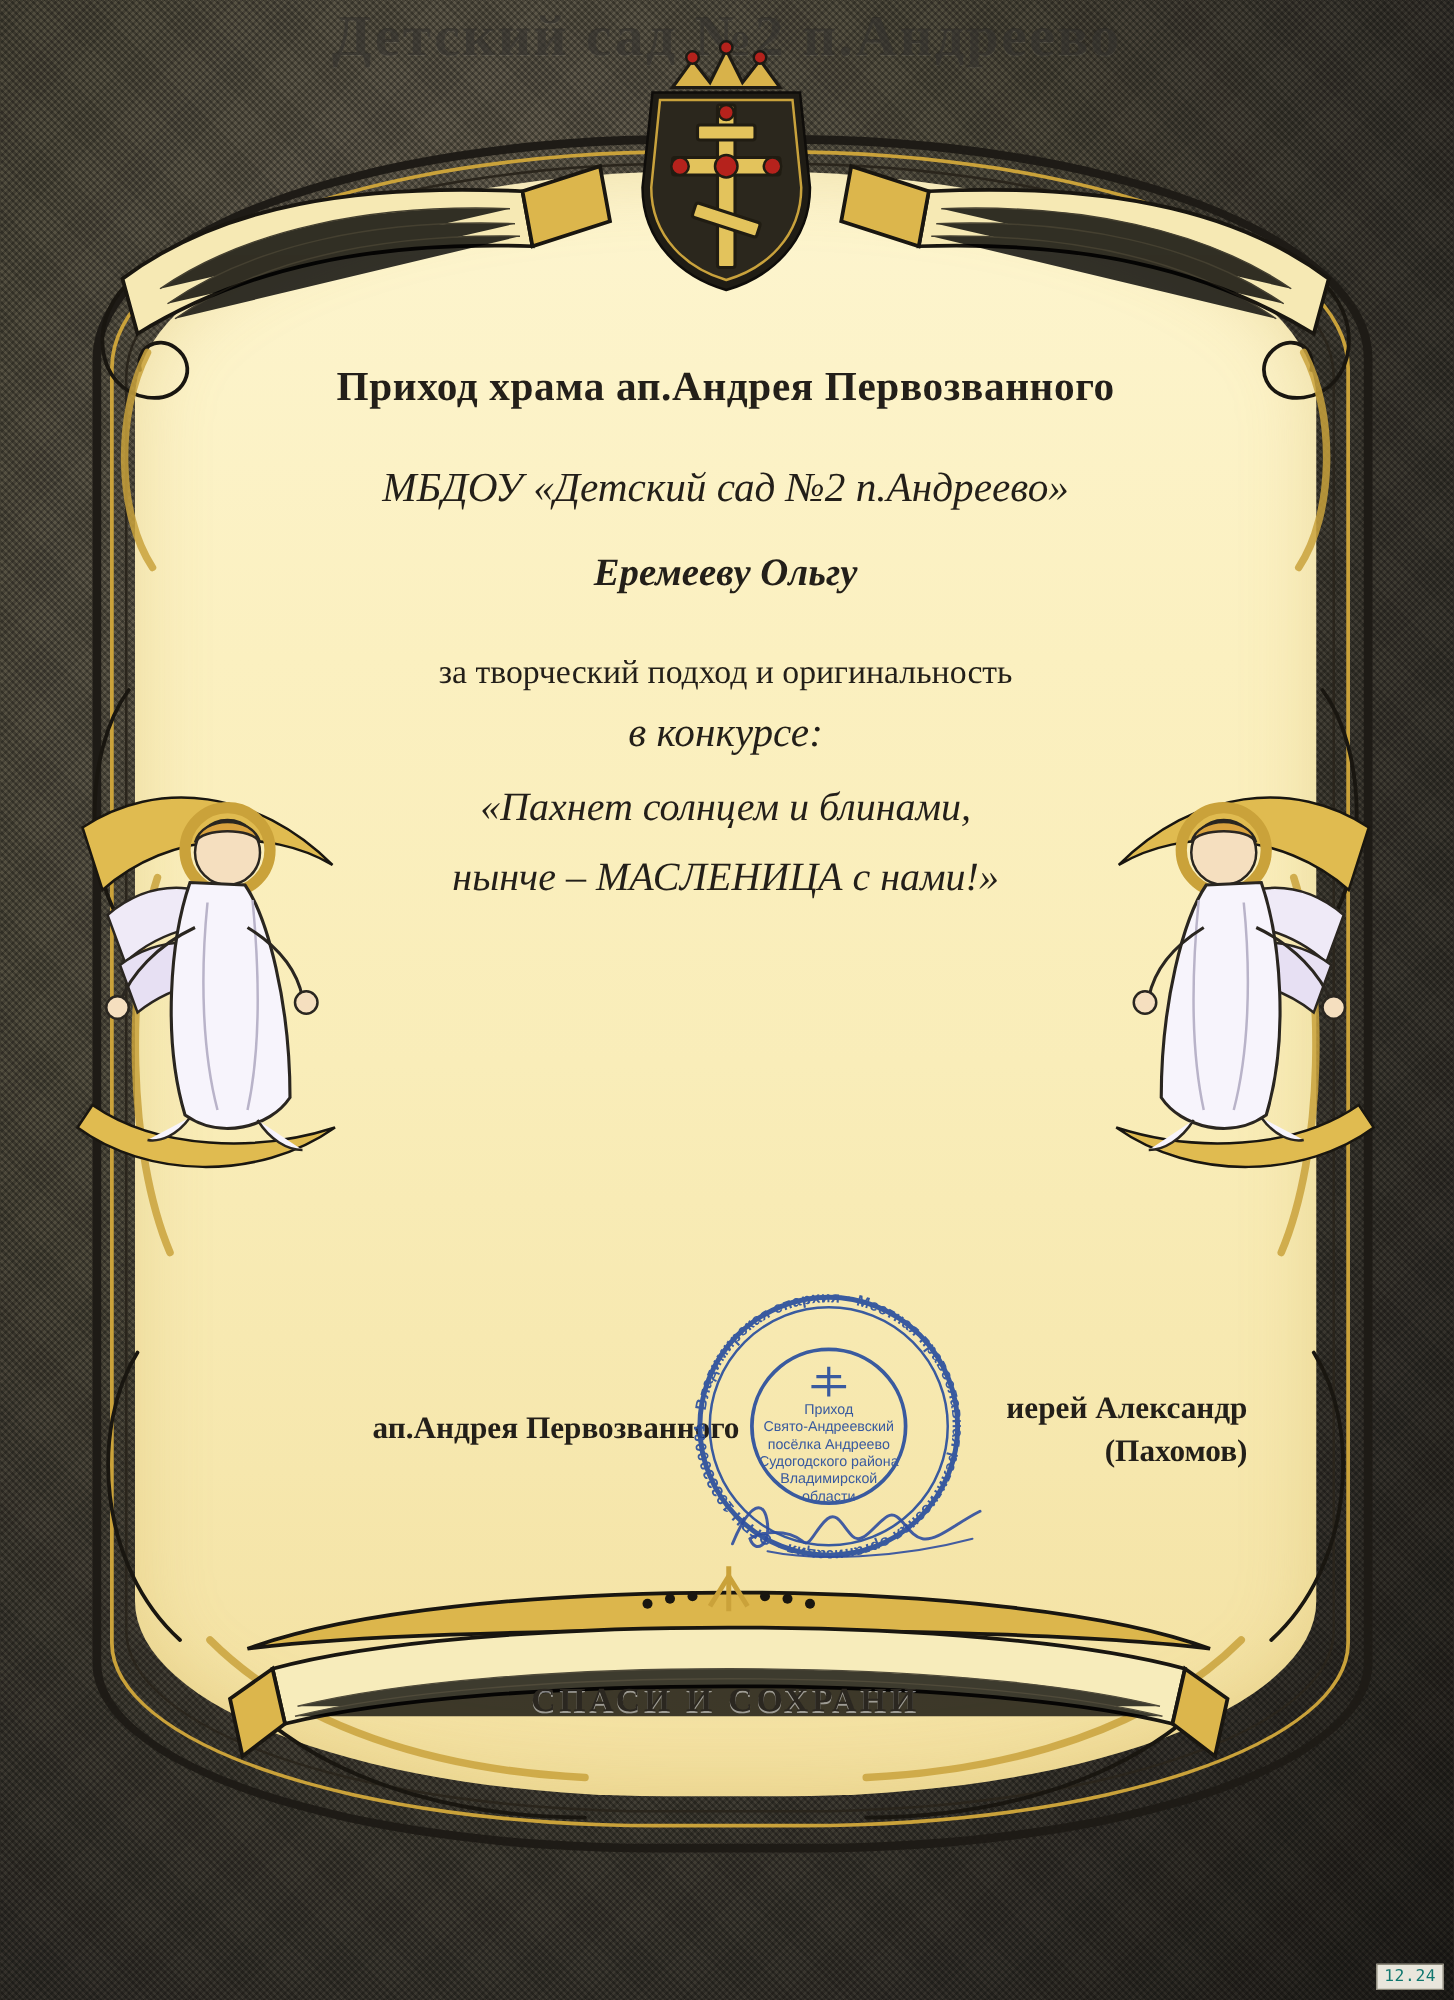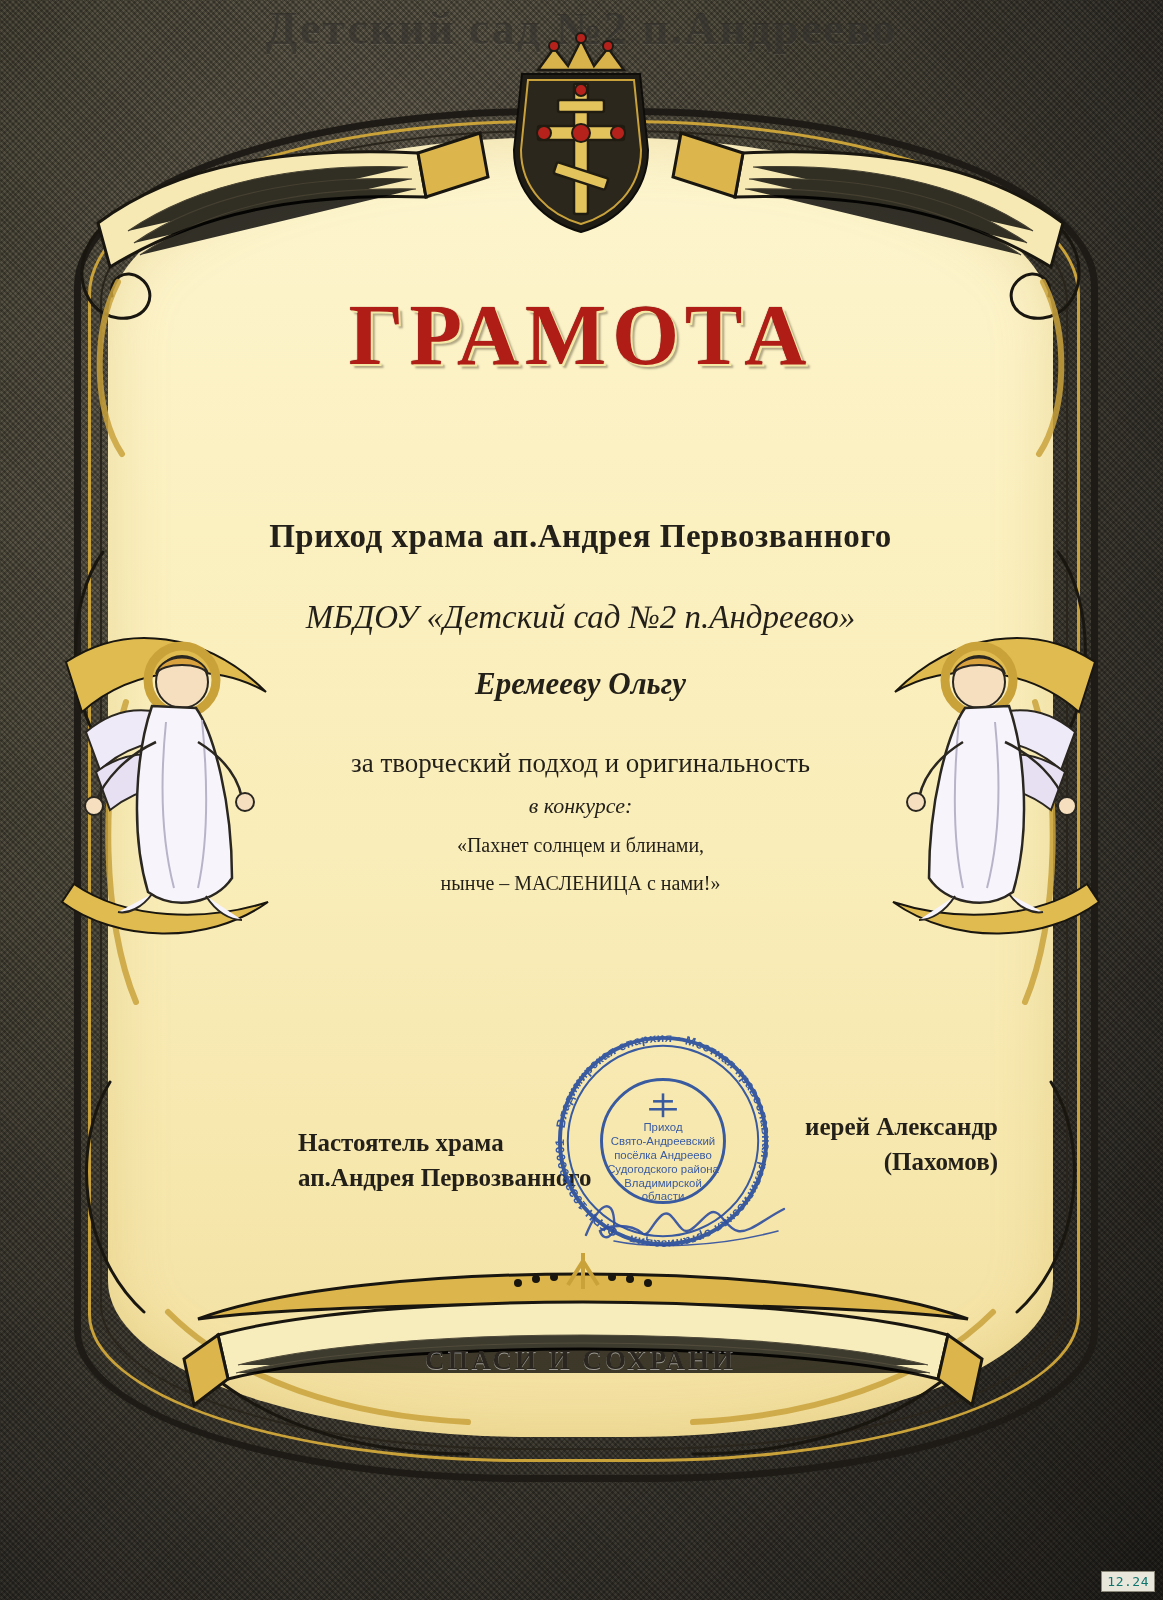--- a/index.html
+++ b/index.html
@@ -186,26 +186,27 @@
     font-style: italic;
     margin-bottom: 42px;
   }
   .line-reason {
     font-size: 27px;
     line-height: 1.45;
     margin-bottom: 6px;
     margin-top: 36px;
   }
   .line-contest {
-    font-size: 22px;
+    font-size: 33px;
     font-style: italic;
     line-height: 1.5;
   }
   .line-contest-title {
-    font-size: 20px;
+    font-size: 32px;
+    font-style: italic;
     line-height: 1.5;
     margin-top: 8px;
   }
 
   
   #sign-area {
     position: absolute;
     left: 110px;
     top: 1085px;
     width: 860px;
@@ -380,33 +381,31 @@
         <path d="M100 140 C 70 154, 48 178, 40 200" fill="none" stroke="#2a2620" stroke-width="2.5"></path>
         <path d="M142 140 C 168 156, 182 176, 186 196" fill="none" stroke="#2a2620" stroke-width="2.5"></path>
         <circle cx="38" cy="204" r="9" fill="#f5dfbf" stroke="#2a2620" stroke-width="2"></circle>
         <circle cx="189" cy="200" r="9" fill="#f5dfbf" stroke="#2a2620" stroke-width="2"></circle>
         <path d="M96 292 C 86 306, 72 312, 62 310" fill="#f7f4fc" stroke="#2a2620" stroke-width="2"></path>
         <path d="M150 294 C 160 310, 174 318, 186 318" fill="#f7f4fc" stroke="#2a2620" stroke-width="2"></path>
       </g>
     </svg>
 
     <div id="content">
-      <h1 id="title">ГРАМОТА</h1>
       <div class="line-org">Приход храма ап.Андрея Первозванного</div>
       <div class="line-recipient-inst">МБДОУ «Детский сад №2 п.Андреево»</div>
       <div class="line-recipient-name">Еремееву Ольгу</div>
       <div class="line-reason">за творческий подход и оригинальность</div>
       <div class="line-contest">в конкурсе:</div>
       <div class="line-contest-title">«Пахнет солнцем и блинами,</div>
       <div class="line-contest-title">нынче – МАСЛЕНИЦА с нами!»</div>
     </div>
 
     <div id="sign-area">
       <div id="sign-left">
-        <div>Настоятель храма</div>
         <div>ап.Андрея Первозванного</div>
       </div>
       <div id="sign-right">
         <div>иерей Александр</div>
         <div>(Пахомов)</div>
       </div>
 
       <svg id="seal" viewBox="0 0 240 240">
         <defs>
           <path id="sealOuterPath" d="M120,120 m-100,0 a100,100 0 1,1 200,0 a100,100 0 1,1 -200,0"></path>

